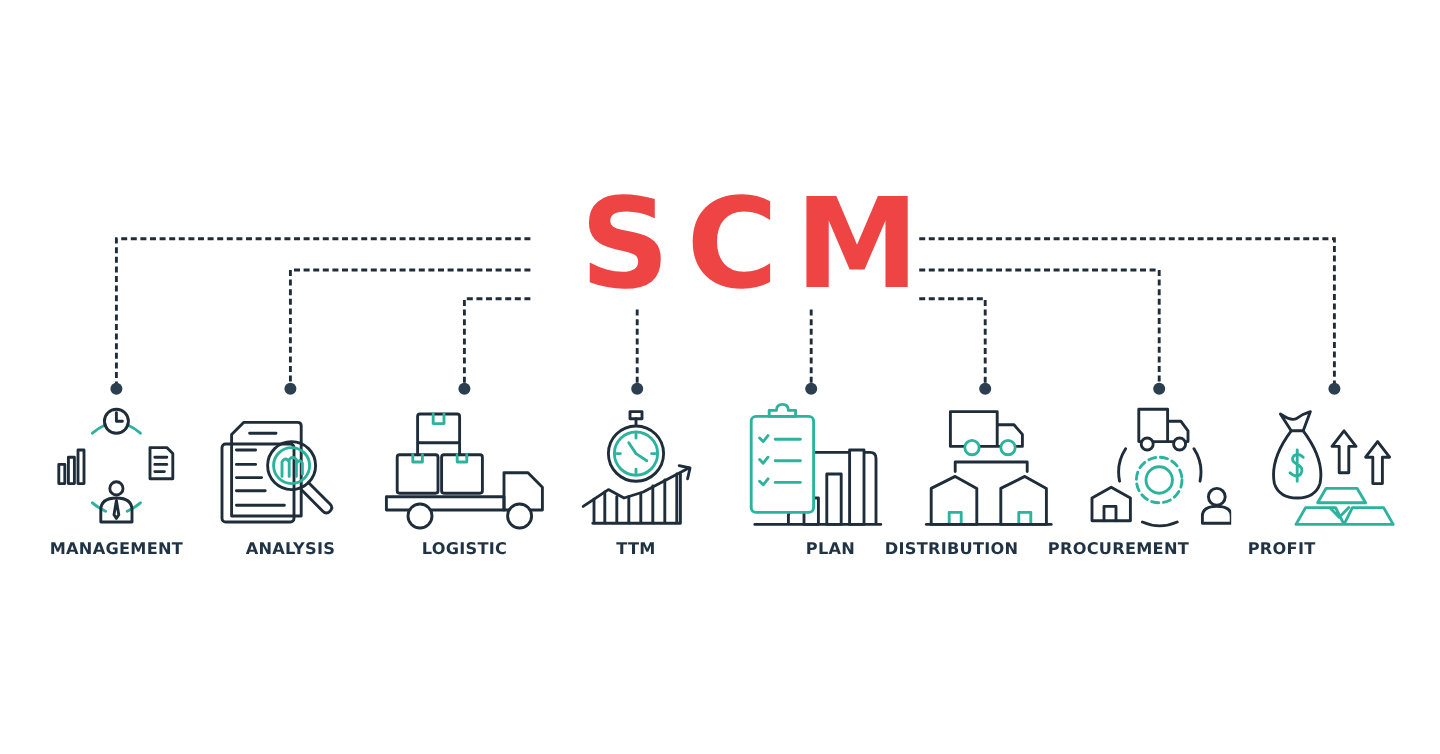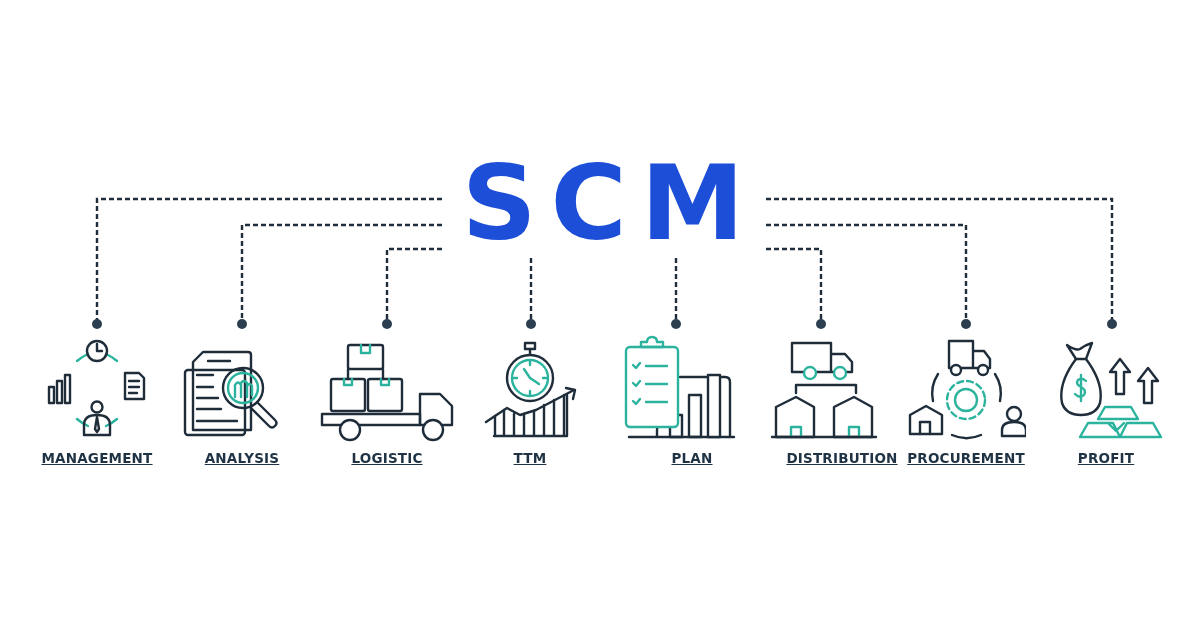--- a/index.html
+++ b/index.html
@@ -1,19 +1,19 @@
 <!DOCTYPE html>
 <html><head>
 <meta charset="utf-8">
 <style>
   html,body{margin:0;padding:0;background:#ffffff;}
   #stage{position:relative;width:1200px;height:628px;overflow:hidden;background:#ffffff;font-family:"Liberation Sans",sans-serif;}
-  #title{position:absolute;left:440px;top:148px;width:340px;height:110px;text-align:center;font-family:"DejaVu Sans",sans-serif;font-weight:bold;font-size:104px;line-height:110px;color:#1d4ed8;letter-spacing:14px;}
+  #title{position:absolute;left:440px;top:148px;width:340px;height:110px;text-align:right;font-family:"DejaVu Sans",sans-serif;font-weight:bold;font-size:104px;line-height:110px;color:#ef4444;letter-spacing:14px;}
   #connectors{position:absolute;left:0;top:0;}
-  .label{position:absolute;top:450px;width:160px;text-align:center;font-family:"DejaVu Sans",sans-serif;font-weight:bold;font-size:13.5px;color:#1f3344;letter-spacing:0.2px;text-decoration:underline;}
+  .label{position:absolute;top:450px;width:160px;text-align:center;font-family:"DejaVu Sans",sans-serif;font-weight:bold;font-size:13.5px;color:#1f3344;letter-spacing:0.2px;}
   .icon{position:absolute;top:335px;}
   .dk{fill:none;stroke:#1f2d3a;stroke-width:2.4;stroke-linejoin:round;stroke-linecap:round;}
   .tl{fill:none;stroke:#2bb39e;stroke-width:2.4;stroke-linejoin:round;stroke-linecap:round;}
 </style>
 </head>
 <body>
 
 <div id="stage">
 
   <svg id="connectors" width="1200" height="628">
@@ -135,16 +135,16 @@
     <path class="dk" d="M58 37 V59 H66 V37 H72 L62 24 L52 37 Z"></path>
     <path class="dk" d="M86 46 V68 H94 V46 H100 L90 33 L80 46 Z"></path>
     <path class="tl" d="M40 84 L47 72 H73 L80 84 Z M22 102 L30 88 H55 L62 102 Z M62 102 L69 88 H95 L103 102 Z M50 88 L58 96 L66 88"></path>
   </svg>
 
   <div class="label" style="left:17px">MANAGEMENT</div>
   <div class="label" style="left:162px">ANALYSIS</div>
   <div class="label" style="left:307px">LOGISTIC</div>
   <div class="label" style="left:450px">TTM</div>
   <div class="label" style="left:612px">PLAN</div>
-  <div class="label" style="left:762px">DISTRIBUTION</div>
-  <div class="label" style="left:886px">PROCUREMENT</div>
-  <div class="label" style="left:1026px">PROFIT</div>
+  <div class="label" style="left:713px">DISTRIBUTION</div>
+  <div class="label" style="left:852px">PROCUREMENT</div>
+  <div class="label" style="left:988px">PROFIT</div>
 </div>
 
 </body></html>

